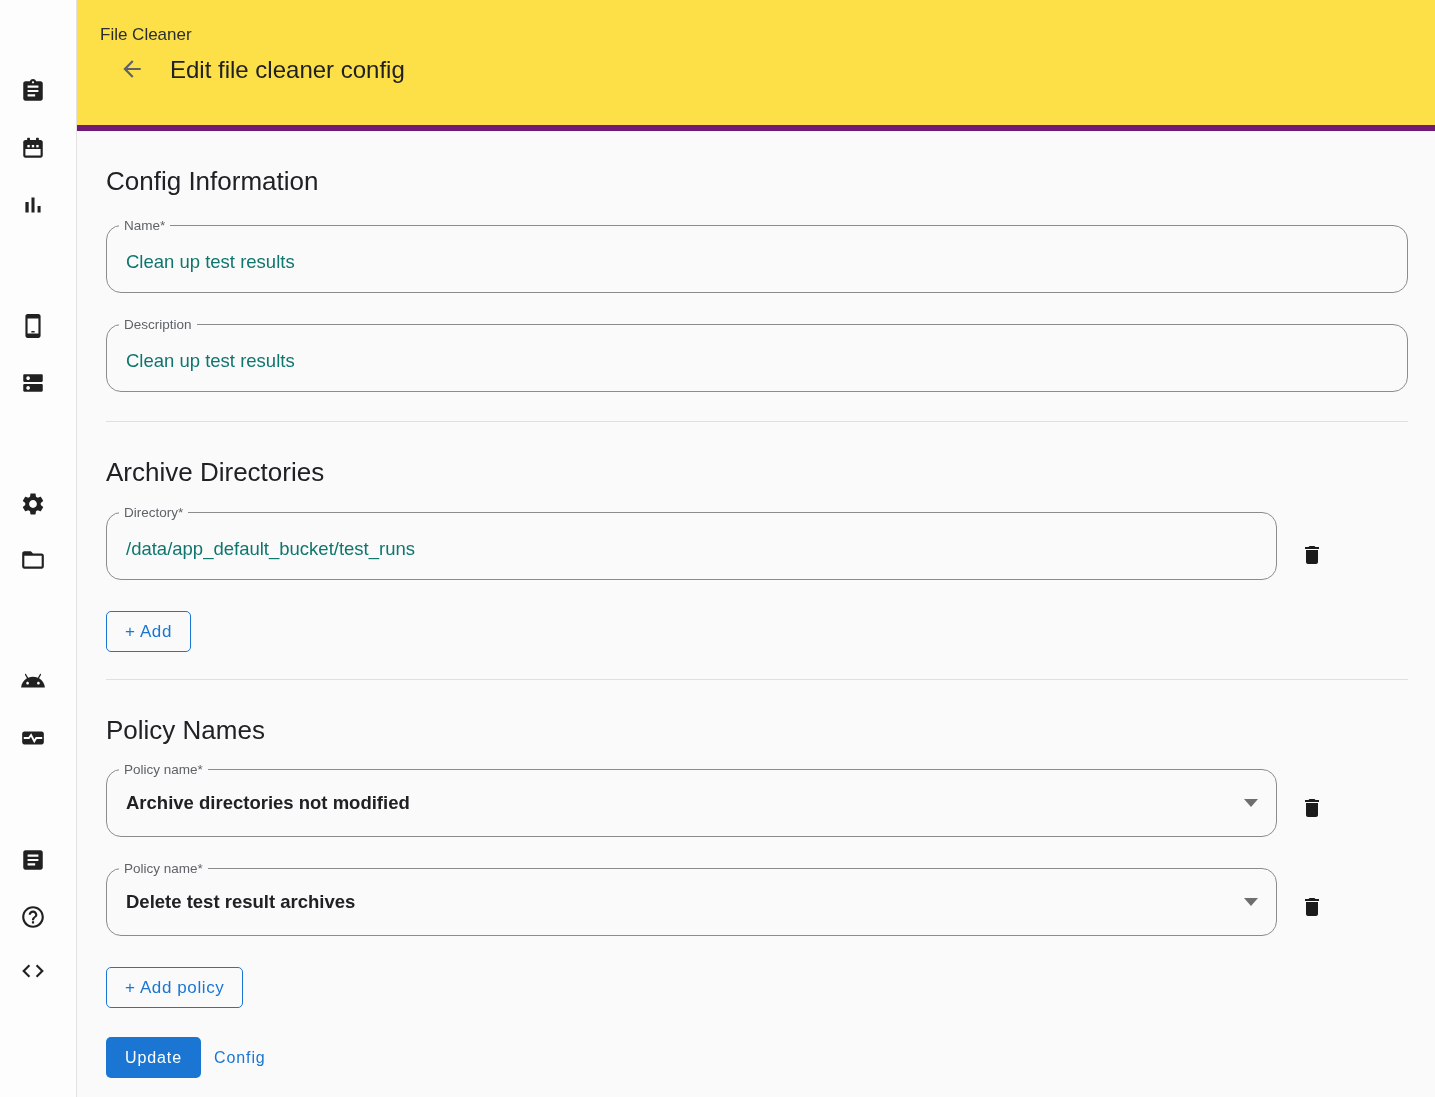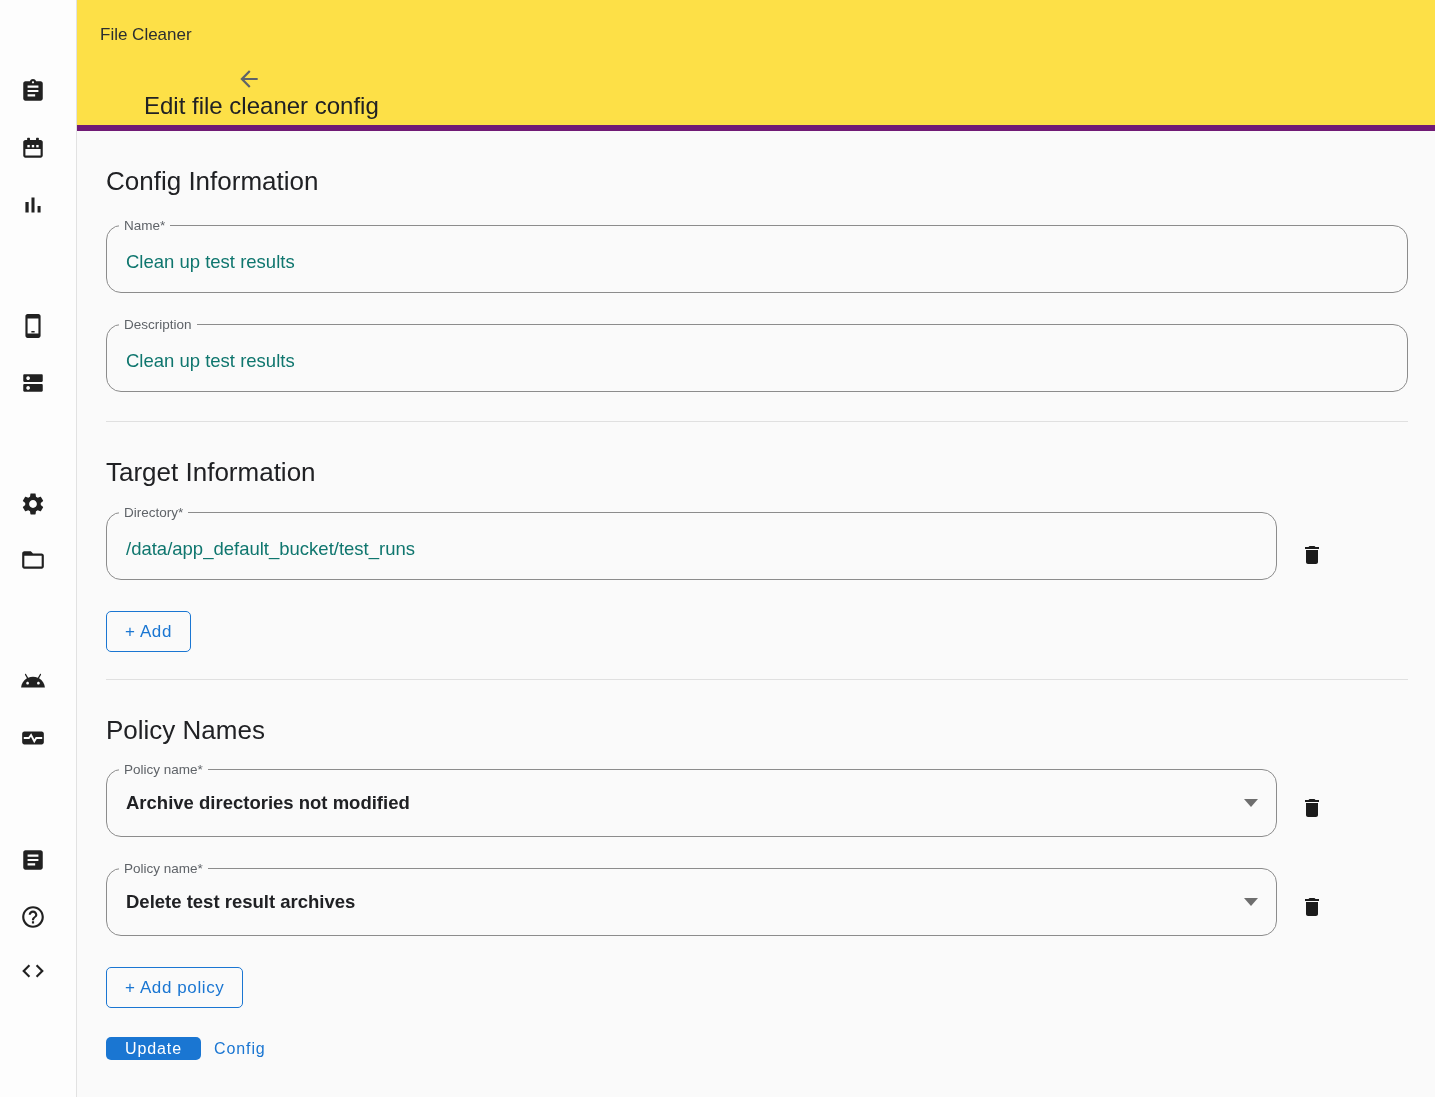--- a/index.html
+++ b/index.html
@@ -37,22 +37,22 @@
     height: 131px;
     background: #fde047;
     border-bottom: 6px solid #701a75;
     flex: 0 0 131px;
   }
   .app-title {
     position: absolute; left: 23px; top: 25px;
     font-size: 17px; color: #2b2e31;
   }
   .title-row {
-    position: absolute; left: 42px; top: 66px;
-    display: flex; align-items: center; flex-direction: column;
+    position: absolute; left: 42px; top: 56px;
+    display: flex; align-items: flex-start;
   }
   .back-btn {
     width: 26px; height: 26px; border: none; background: transparent;
     cursor: pointer; padding: 0; display: flex; align-items: center; justify-content: center;
   }
   .back-btn svg { width: 26px; height: 26px; fill: #5f6368; }
   .page-title { font-size: 24px; font-weight: 400; color: #202124; margin-left: 25px; }
 
   
   .content { padding: 0 27px 0 29px; }
@@ -127,21 +127,21 @@
     border: 1px solid #1a76d2;
     border-radius: 5px;
     color: #1a76d2;
     font-family: "Liberation Sans", sans-serif;
     font-size: 17px;
     letter-spacing: 0.6px;
     cursor: pointer;
   }
   .actions { display: flex; align-items: center; margin-top: 29px; }
   .primary-btn {
-    height: 23px;
+    height: 41px;
     padding: 0 19px;
     background: #1a76d2;
     color: #ffffff;
     border: none; border-radius: 5px;
     font-family: "Liberation Sans", sans-serif;
     font-size: 16px;
     letter-spacing: 0.9px;
     cursor: pointer;
   }
   .link-btn {
@@ -255,21 +255,21 @@
       </div>
 
       <div class="mat-field full gap31">
         <span class="float-label">Description</span>
         <input type="text" value="Clean up test results" style="">
       </div>
 
       <hr class="divider">
 
       
-      <h2 class="section-title">Target Information</h2>
+      <h2 class="section-title">Archive Directories</h2>
 
       <div class="field-row">
         <div class="mat-field">
           <span class="float-label">Directory*</span>
           <input type="text" value="/data/app_default_bucket/test_runs" style="">
         </div>
         <button class="trash-btn trash-mid">
           <span style="display:flex">
             <svg viewBox="0 0 24 24" fill="#1b1b1b">
                 <path d="M6 19c0 1.1.9 2 2 2h8c1.1 0 2-.9 2-2V7H6v12zM19 4h-3.5l-1-1h-5l-1 1H5v2h14V4z"></path>

